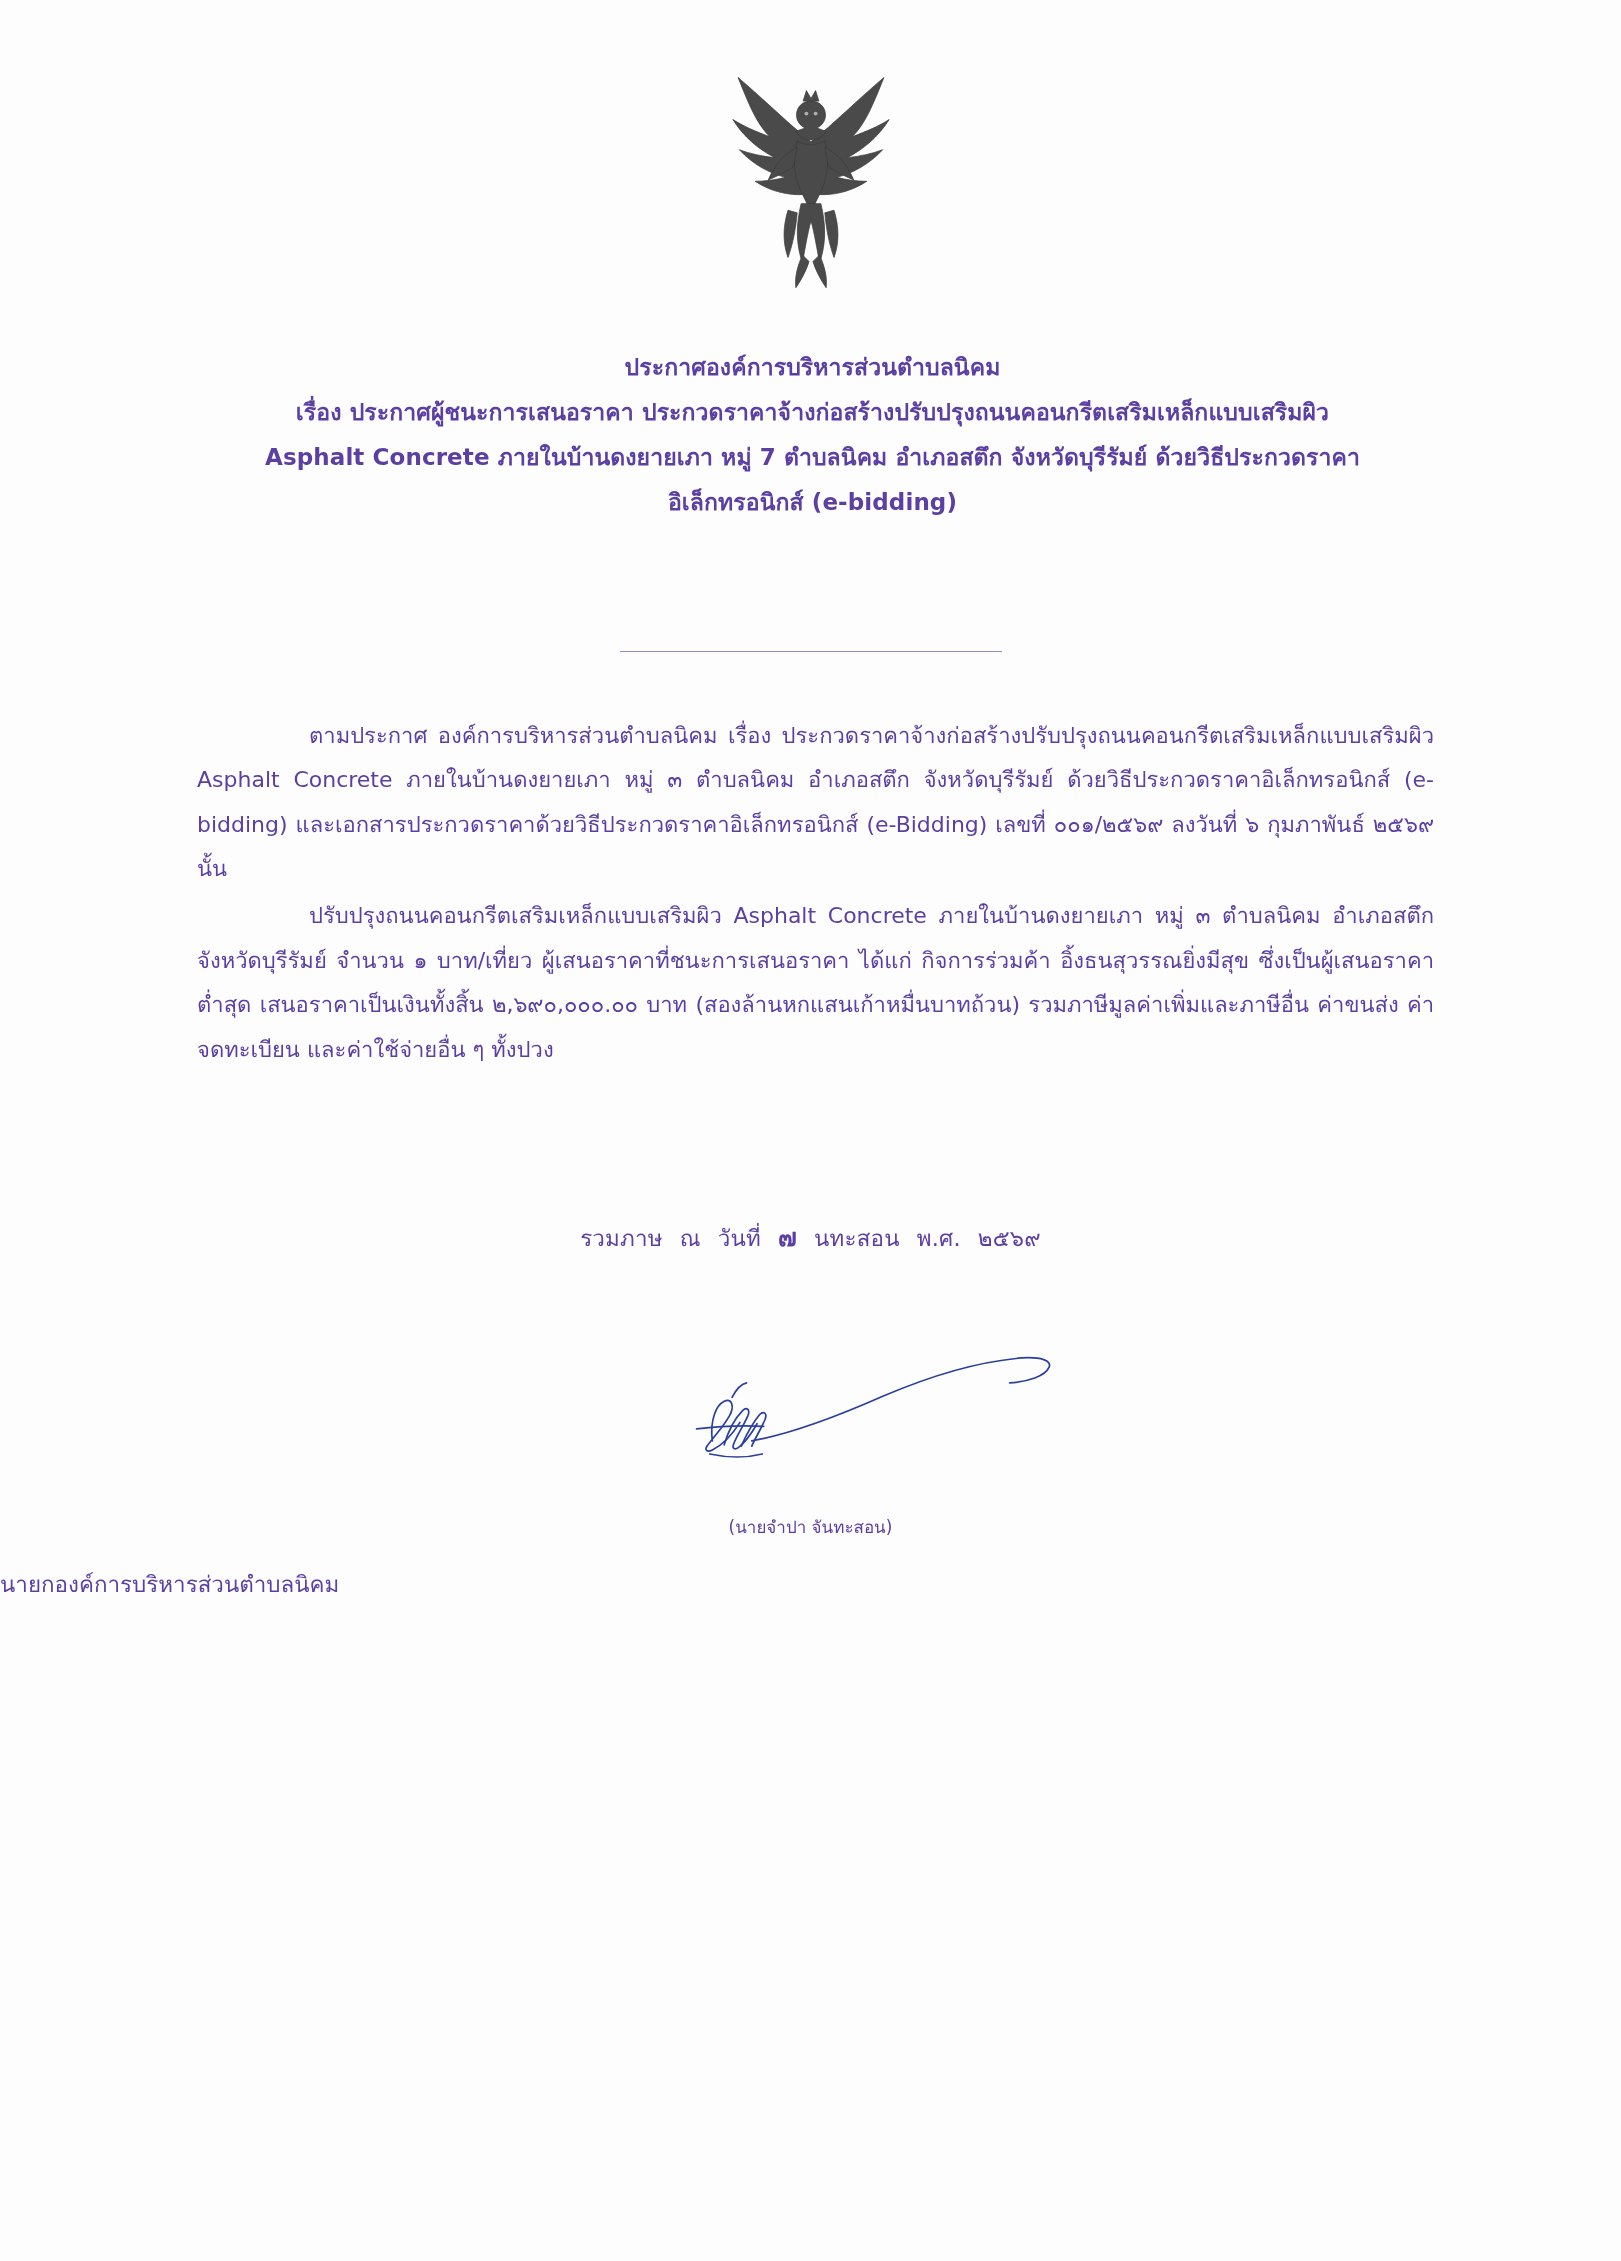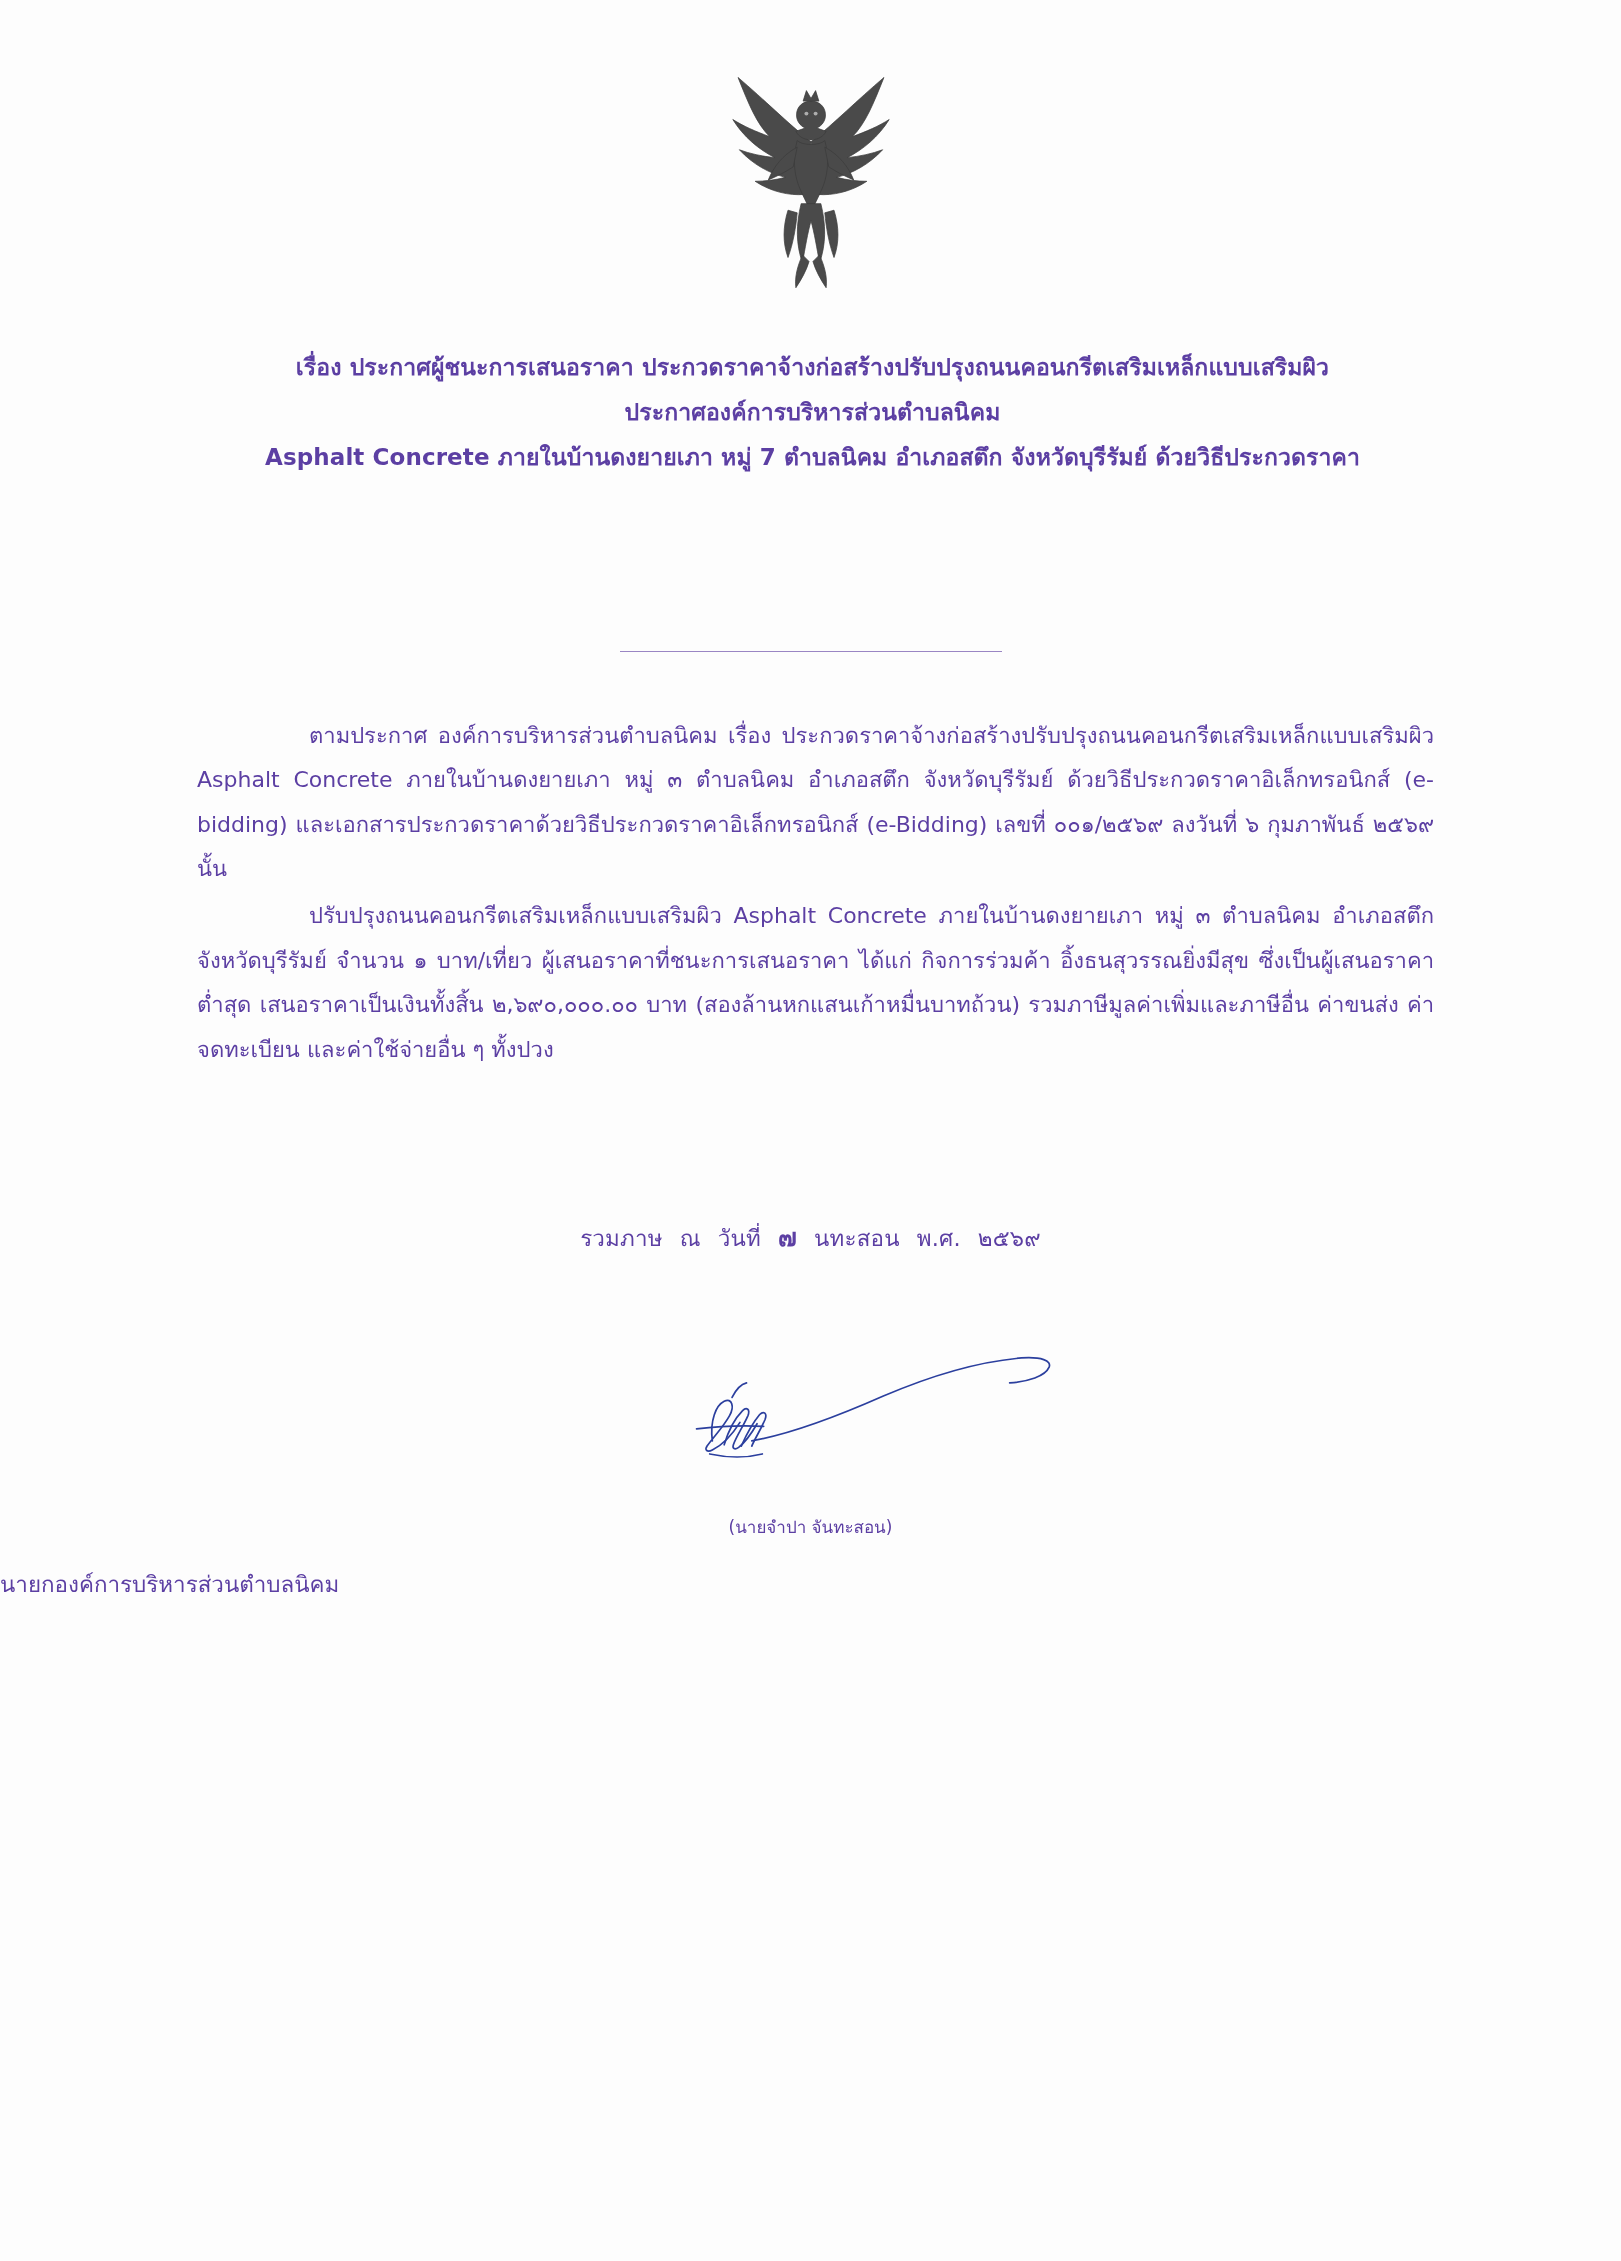--- a/index.html
+++ b/index.html
@@ -170,23 +170,24 @@
         <path d="M168 292 C176 310 180 326 178 342 C170 330 162 316 158 302 Z"></path>
       </g>
       <g fill="#ffffff" opacity="0.55">
         <ellipse cx="148" cy="77" rx="3" ry="3"></ellipse>
         <ellipse cx="162" cy="77" rx="3" ry="3"></ellipse>
       </g>
     </svg>
   </div>
 
   <div class="heading">
+    <span class="line">ประกาศองค์การบริหารส่วนตำบลนิคม</span>
     <span class="line wide">เรื่อง ประกาศผู้ชนะการเสนอราคา ประกวดราคาจ้างก่อสร้างปรับปรุงถนนคอนกรีตเสริมเหล็กแบบเสริมผิว</span>
-    <span class="line">ประกาศองค์การบริหารส่วนตำบลนิคม</span>
     <span class="line wide">Asphalt Concrete ภายในบ้านดงยายเภา หมู่ 7 ตำบลนิคม อำเภอสตึก จังหวัดบุรีรัมย์ ด้วยวิธีประกวดราคา</span>
+    <span class="line">อิเล็กทรอนิกส์ (e-bidding)</span>
   </div>
 
   <div class="divider"></div>
 
   <div class="body-block">
     <p class="para p1 just-last-left">
       <span class="indent"></span><span>ตามประกาศ องค์การบริหารส่วนตำบลนิคม เรื่อง ประกวดราคาจ้างก่อสร้างปรับปรุงถนนคอนกรีตเสริมเหล็กแบบเสริมผิว Asphalt Concrete ภายในบ้านดงยายเภา หมู่ ๓ ตำบลนิคม อำเภอสตึก จังหวัดบุรีรัมย์ ด้วยวิธีประกวดราคาอิเล็กทรอนิกส์ (e-bidding) และเอกสารประกวดราคาด้วยวิธีประกวดราคาอิเล็กทรอนิกส์ (e-Bidding) เลขที่ ๐๐๑/๒๕๖๙ ลงวันที่ ๖ กุมภาพันธ์ ๒๕๖๙ นั้น</span>
     </p>
     <p class="para just-last-left">
       <span class="indent"></span><span>ปรับปรุงถนนคอนกรีตเสริมเหล็กแบบเสริมผิว Asphalt Concrete ภายในบ้านดงยายเภา หมู่ ๓ ตำบลนิคม อำเภอสตึก จังหวัดบุรีรัมย์ จำนวน ๑ บาท/เที่ยว ผู้เสนอราคาที่ชนะการเสนอราคา ได้แก่ กิจการร่วมค้า อิ้งธนสุวรรณยิ่งมีสุข ซึ่งเป็นผู้เสนอราคาต่ำสุด เสนอราคาเป็นเงินทั้งสิ้น ๒,๖๙๐,๐๐๐.๐๐ บาท (สองล้านหกแสนเก้าหมื่นบาทถ้วน) รวมภาษีมูลค่าเพิ่มและภาษีอื่น ค่าขนส่ง ค่าจดทะเบียน และค่าใช้จ่ายอื่น ๆ ทั้งปวง</span>

